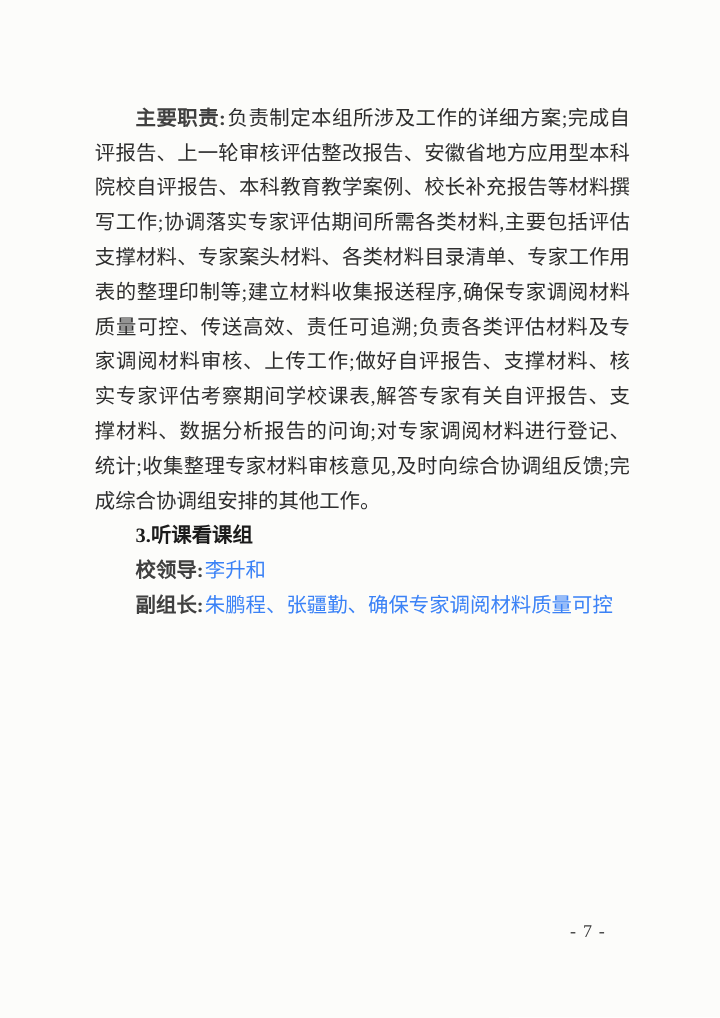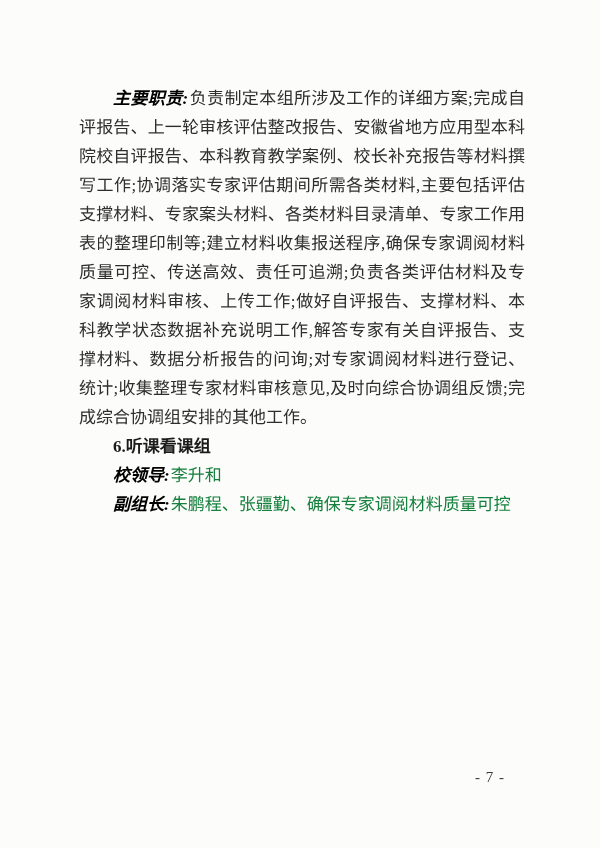--- a/index.html
+++ b/index.html
@@ -27,51 +27,50 @@
   .doc-body p {
     margin: 0;
     padding: 0;
     text-indent: 2em;
   }
   .para {
     text-align: justify;
   }
   .lbl {
     font-weight: bold;
-    color: #000000;
+    color: #404040;
     margin-right: 1px;
-    font-style: italic;
   }
   .heading {
     font-weight: bold;
     color: #1b1b1b;
   }
   .field .val {
-    color: #15803d;
+    color: #3b82f6;
   }
   .page-number {
     position: absolute;
     top: 769px;
     left: 440px;
     width: 100px;
     text-align: center;
     font-size: 15px;
     letter-spacing: 1px;
     color: #3a3a3a;
   }
 </style>
 </head>
 <body>
 
 <div class="page">
   <div class="doc-body">
 
-    <p class="para"><b class="lbl">主要职责:</b><span>负责制定本组所涉及工作的详细方案;完成自评报告、上一轮审核评估整改报告、安徽省地方应用型本科院校自评报告、本科教育教学案例、校长补充报告等材料撰写工作;协调落实专家评估期间所需各类材料,主要包括评估支撑材料、专家案头材料、各类材料目录清单、专家工作用表的整理印制等;建立材料收集报送程序,确保专家调阅材料质量可控、传送高效、责任可追溯;负责各类评估材料及专家调阅材料审核、上传工作;做好自评报告、支撑材料、本科教学状态数据补充说明工作,解答专家有关自评报告、支撑材料、数据分析报告的问询;对专家调阅材料进行登记、统计;收集整理专家材料审核意见,及时向综合协调组反馈;完成综合协调组安排的其他工作。</span></p>
+    <p class="para"><b class="lbl">主要职责:</b><span>负责制定本组所涉及工作的详细方案;完成自评报告、上一轮审核评估整改报告、安徽省地方应用型本科院校自评报告、本科教育教学案例、校长补充报告等材料撰写工作;协调落实专家评估期间所需各类材料,主要包括评估支撑材料、专家案头材料、各类材料目录清单、专家工作用表的整理印制等;建立材料收集报送程序,确保专家调阅材料质量可控、传送高效、责任可追溯;负责各类评估材料及专家调阅材料审核、上传工作;做好自评报告、支撑材料、核实专家评估考察期间学校课表,解答专家有关自评报告、支撑材料、数据分析报告的问询;对专家调阅材料进行登记、统计;收集整理专家材料审核意见,及时向综合协调组反馈;完成综合协调组安排的其他工作。</span></p>
 
-    <p class="heading">6.听课看课组</p>
+    <p class="heading">3.听课看课组</p>
 
     <p class="field"><b class="lbl">校领导:</b><span class="val">李升和</span></p>
 
 
     <p class="field"><b class="lbl">副组长:</b><span class="val">朱鹏程、张疆勤、确保专家调阅材料质量可控</span></p>
 
 
   </div>
 
   <div class="page-number">- 7 -</div>

